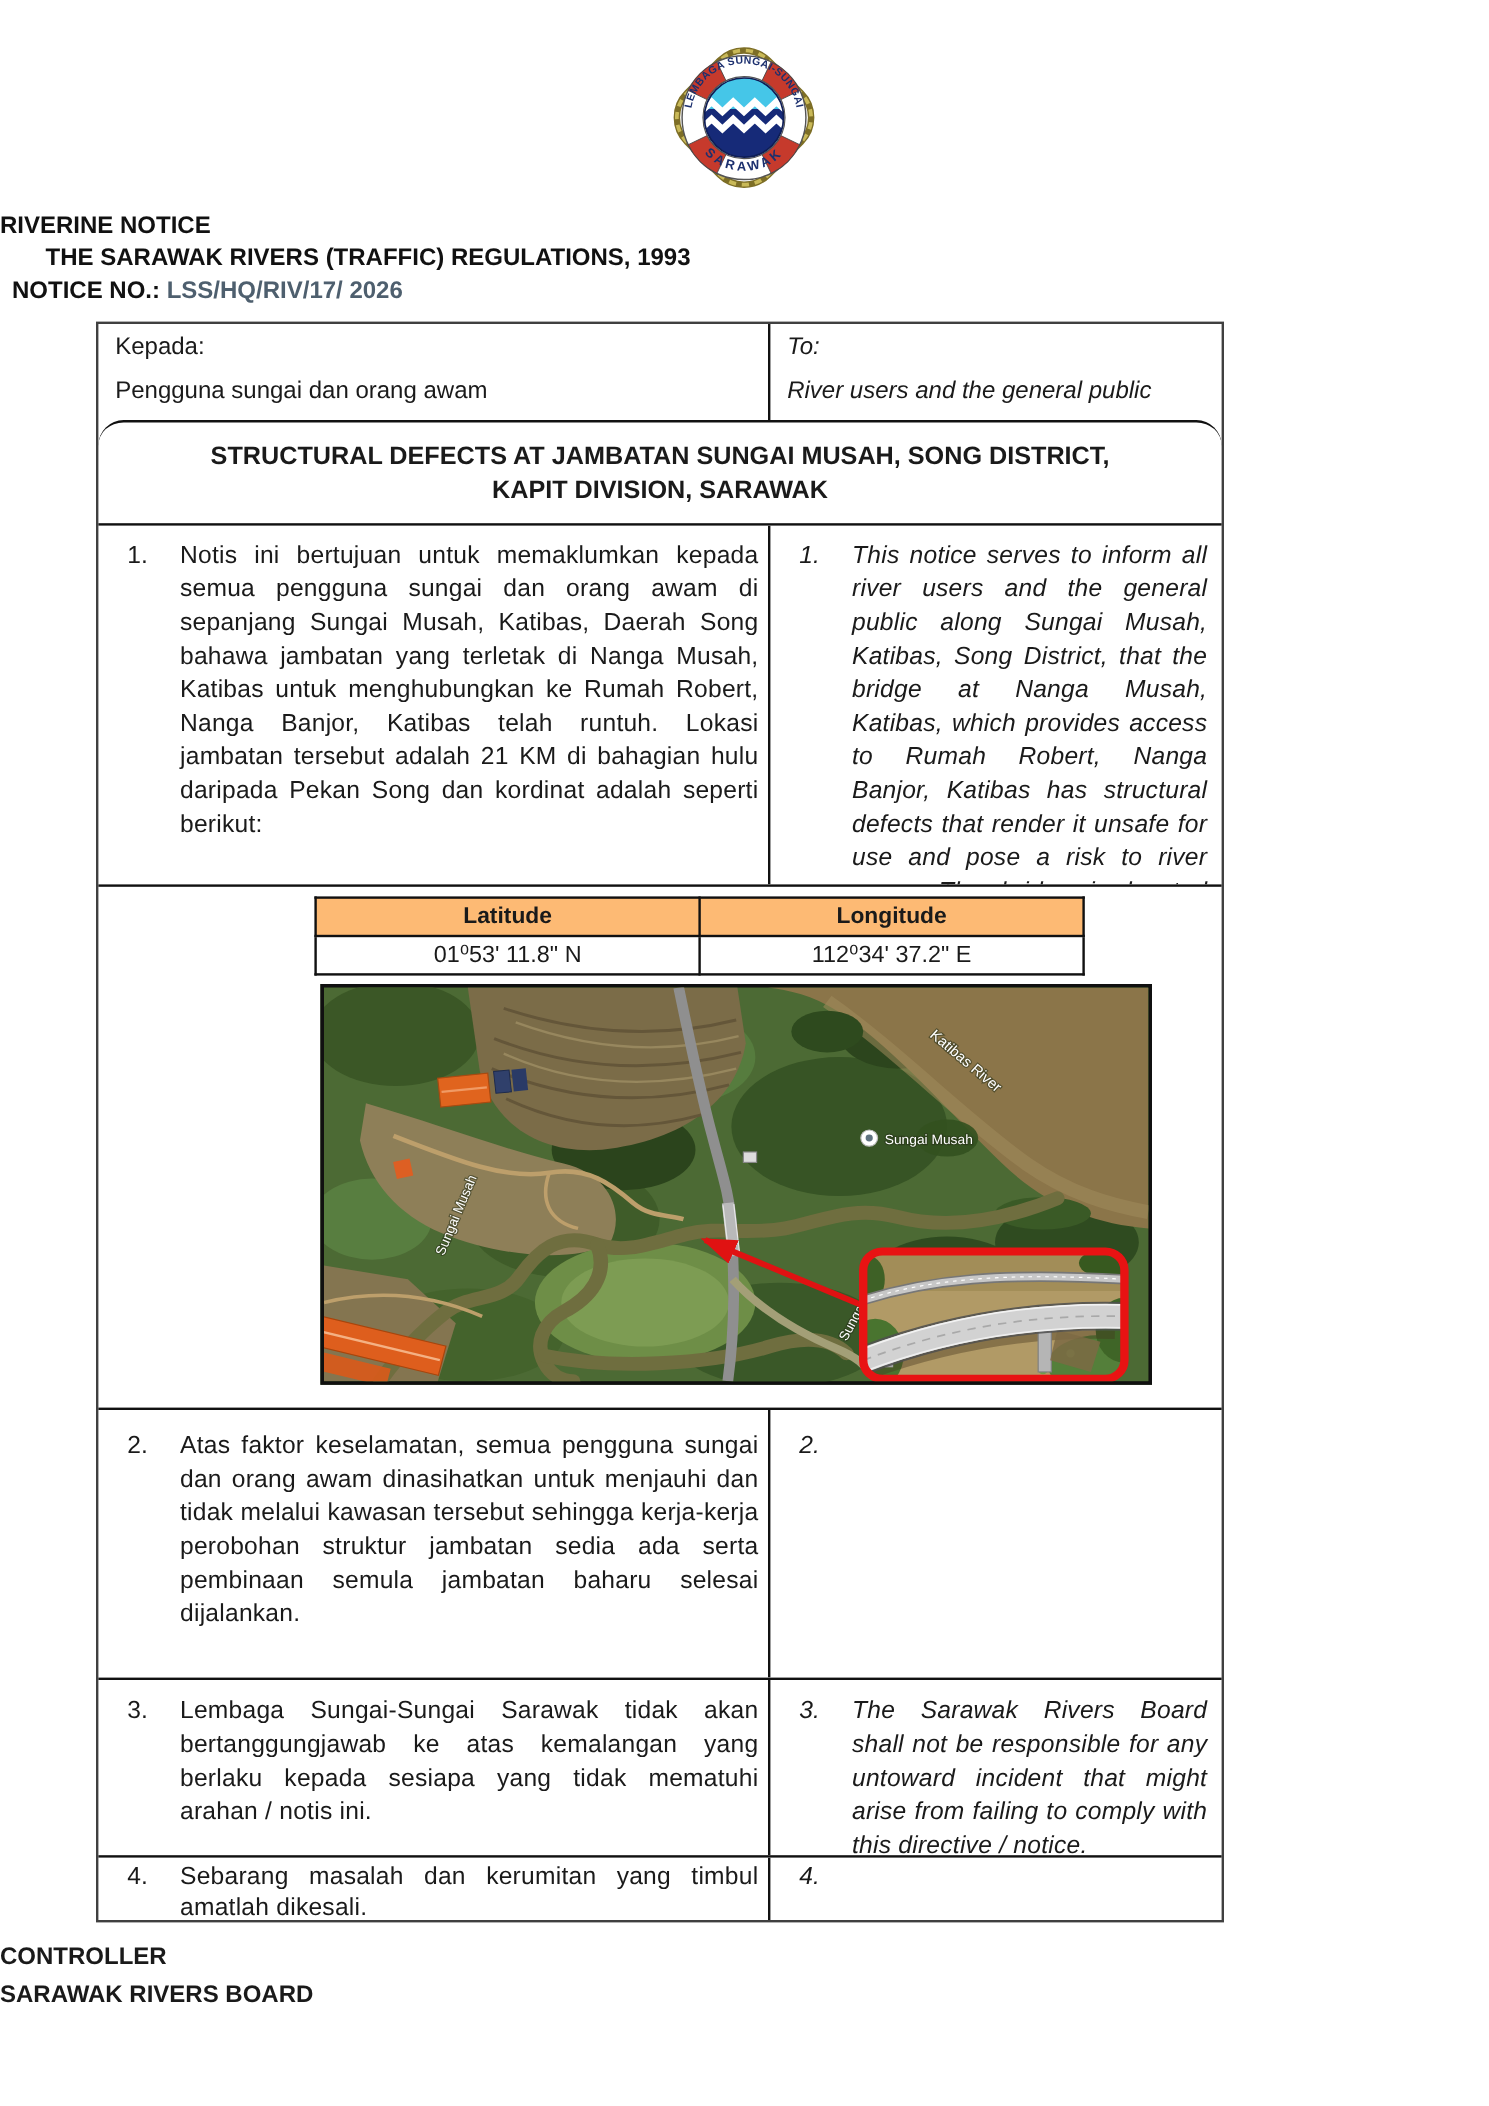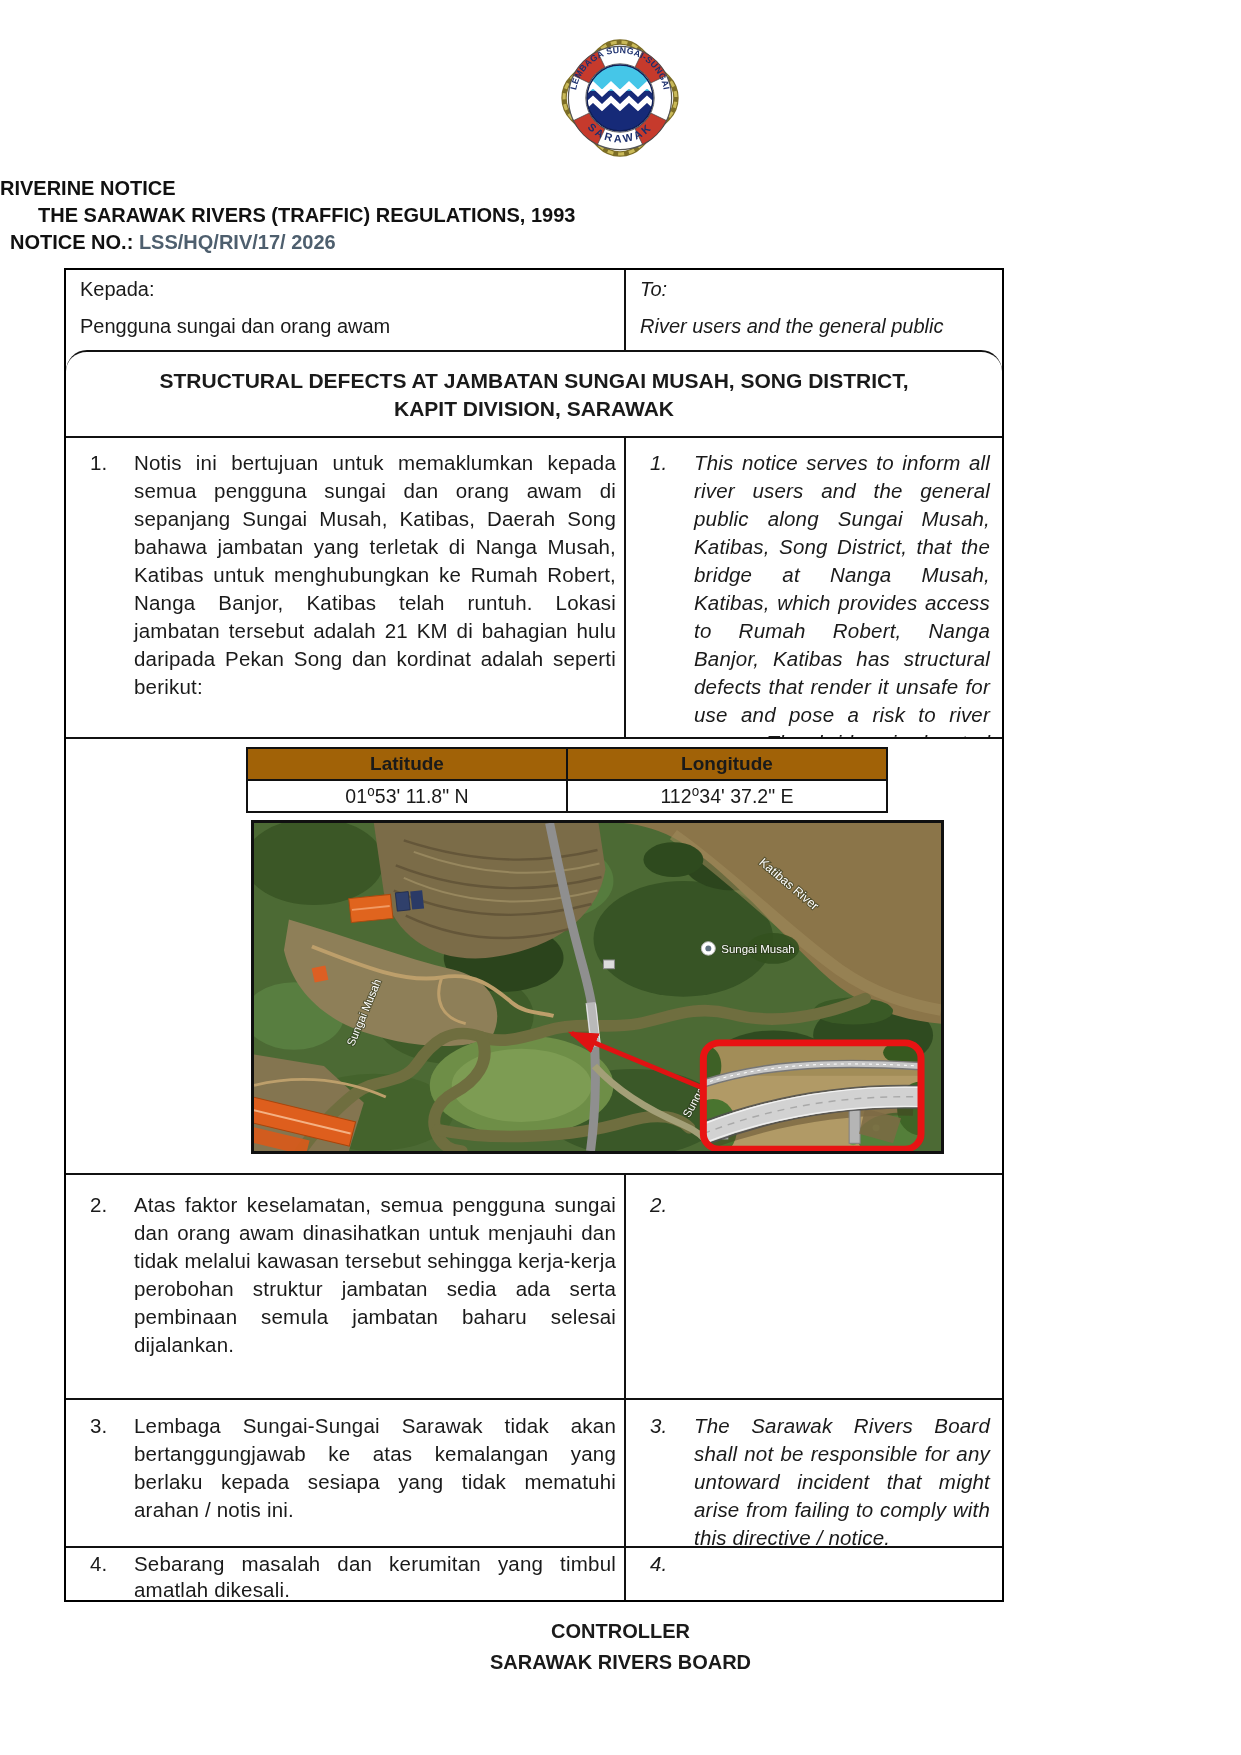--- a/index.html
+++ b/index.html
@@ -6,21 +6,21 @@
   .page{position:relative;width:1241px;height:1755px;background:#ffffff;margin:0 auto;
         font-family:"Liberation Sans","DejaVu Sans",sans-serif;color:#1a1a1a;overflow:hidden;}
   
   .logo{position:absolute;left:548px;top:26px;width:144px;height:144px;}
   .h-line{position:absolute;left:0;width:100%;text-align:left;font-weight:bold;font-size:20px;line-height:24px;color:#111;}
   .h1{top:176px;}
   .h2{top:203px;margin-left:38px;}
   .h3{top:230px;margin-left:10px;}
   .slate{color:#4e5f6e;}
   
-  .doc{position:absolute;left:64px;top:268px;width:940px;height:1334px;border:2px solid #000000;box-sizing:border-box;background:#fff;}
+  .doc{position:absolute;left:80px;top:268px;width:940px;height:1334px;border:2px solid #404040;box-sizing:border-box;background:#fff;}
   .row{box-sizing:border-box;width:100%;display:flex;overflow:hidden;}
   .row + .row{border-top:2px solid #111;}
   .cell{box-sizing:border-box;overflow:hidden;}
   .cell.left{flex:0 0 560px;border-right:2px solid #111;}
   .cell.right{flex:1;}
   .italic{font-style:italic;}
   .r-recipient{height:80px;}
   .r-recipient .cell{padding:8px 14px 0 14px;font-size:20px;}
   .r-recipient .value{margin-top:14px;}
   .r-subject{height:86px;display:block;text-align:center;font-weight:bold;font-size:21px;line-height:28px;padding:15px 70px 0 70px;box-sizing:border-box;border-radius:21px;}
@@ -33,27 +33,27 @@
   .r-para1{height:301px;}
   .r-para2{height:225px;}
   .r-para2 .cell{padding-top:16px !important;}
   .r-para3{height:148px;}
   .r-para3 .cell{padding-top:12px !important;}
   .r-para4{height:54px;}
   .r-para4 .cell{padding-top:3px !important;line-height:26px;}
   
   .r-map{height:436px;display:block;position:relative;}
   .coord-table{position:absolute;left:180px;top:8px;width:642px;border:2px solid #111;border-collapse:collapse;table-layout:fixed;background:#fff;}
-  .coord-table th{background:#a16207;border:2px solid #111;font-size:19px;font-weight:bold;height:28px;padding:1px 0;margin-left:16px;}
+  .coord-table th{background:#fdba74;border:2px solid #111;font-size:19px;font-weight:bold;height:28px;padding:1px 0;margin-left:16px;}
   .coord-table td{border:2px solid #111;font-size:19.5px;text-align:center;height:28px;padding:1px 0;}
   .map-wrap{position:absolute;left:185px;top:81px;width:693px;height:334px;border:3px solid #101010;box-sizing:border-box;background:#44602f;}
   .map-wrap svg{display:block;width:687px;height:328px;}
   .maplabel{fill:#ffffff;paint-order:stroke;stroke:rgba(40,50,25,.55);stroke-width:2px;font-family:"Liberation Sans","DejaVu Sans",sans-serif;}
   
-  .footer{position:absolute;top:1616px;left:0;width:100%;text-align:center;}
+  .footer{position:absolute;top:1616px;left:0;width:100%;}
   .footer div{font-weight:bold;font-size:20px;line-height:31px;}
   .f-web{color:#4e5f6e;}
 </style>
 </head>
 <body>
 
 <div class="page">
 
   <div class="logo">
     <svg viewBox="0 0 120 120" width="144" height="144" xmlns="http://www.w3.org/2000/svg" xmlns:xlink="http://www.w3.org/1999/xlink">

